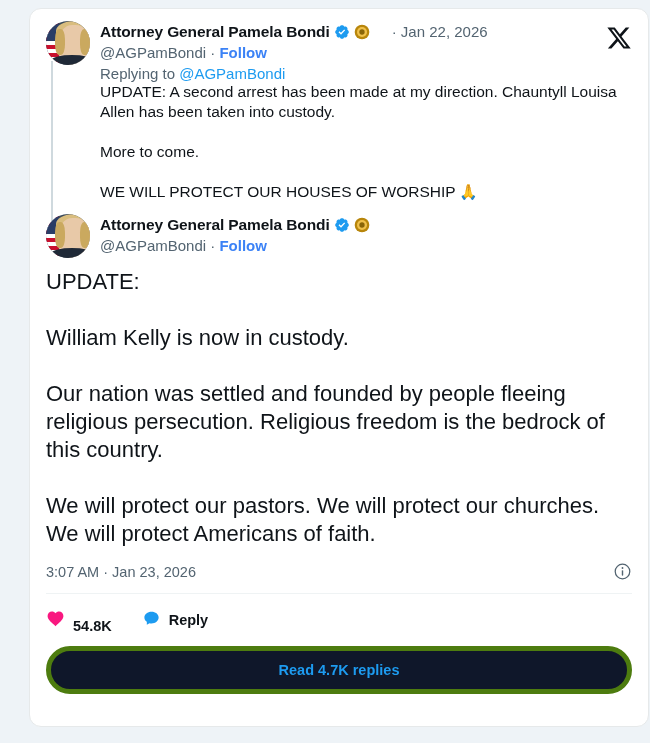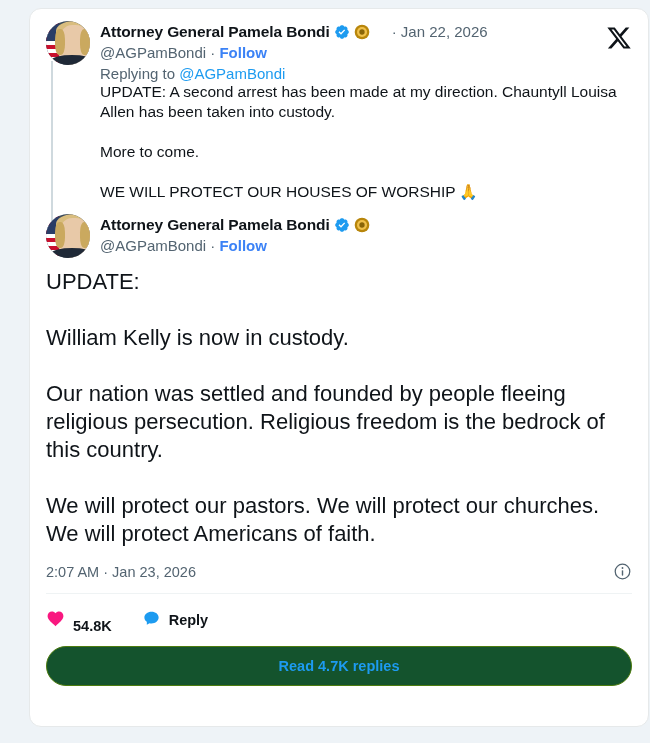--- a/index.html
+++ b/index.html
@@ -227,23 +227,23 @@
     color: #0f1419;
     cursor: pointer;
     white-space: nowrap;
   }
   .action .lbl { font-weight: bold; }
   .like-count { font-weight: bold; color: #0f1419; margin-top: 12px; }
   .read-replies {
     display: block;
     width: 100%;
     box-sizing: border-box;
-    border: 1px solid #4d7c0f;
+    border: 5px solid #4d7c0f;
     border-radius: 9999px;
-    background: #14532d;
+    background: #0f172a;
     color: #1d9bf0;
     font-weight: bold;
     font-size: 14.5px;
     padding: 11px 0;
     text-align: center;
     cursor: pointer;
     font-family: "Liberation Sans", sans-serif;
     margin-bottom: 14px;
   }
   .emoji-pray {
@@ -353,21 +353,21 @@
 
       <div class="big-body">UPDATE:
 
 William Kelly is now in custody.
 
 Our nation was settled and founded by people fleeing religious persecution. Religious freedom is the bedrock of this country.
 
 We will protect our pastors. We will protect our churches. We will protect Americans of faith.</div>
 
       <div class="timestamp-row">
-        <span><span>2:07 AM</span> <span>·</span> <span>Jan 23, 2026</span></span>
+        <span><span>3:07 AM</span> <span>·</span> <span>Jan 23, 2026</span></span>
         <span class="info-icon">
           <svg viewBox="0 0 24 24" width="19" height="19" aria-hidden="true">
             <circle cx="12" cy="12" r="9.2" fill="none" stroke="#536471" stroke-width="1.6"></circle>
             <circle cx="12" cy="7.6" r="1.15" fill="#536471"></circle>
             <rect x="11.1" y="10.3" width="1.8" height="7" rx="0.9" fill="#536471"></rect>
           </svg>
         </span>
       </div>
 
       <div class="divider"></div>

